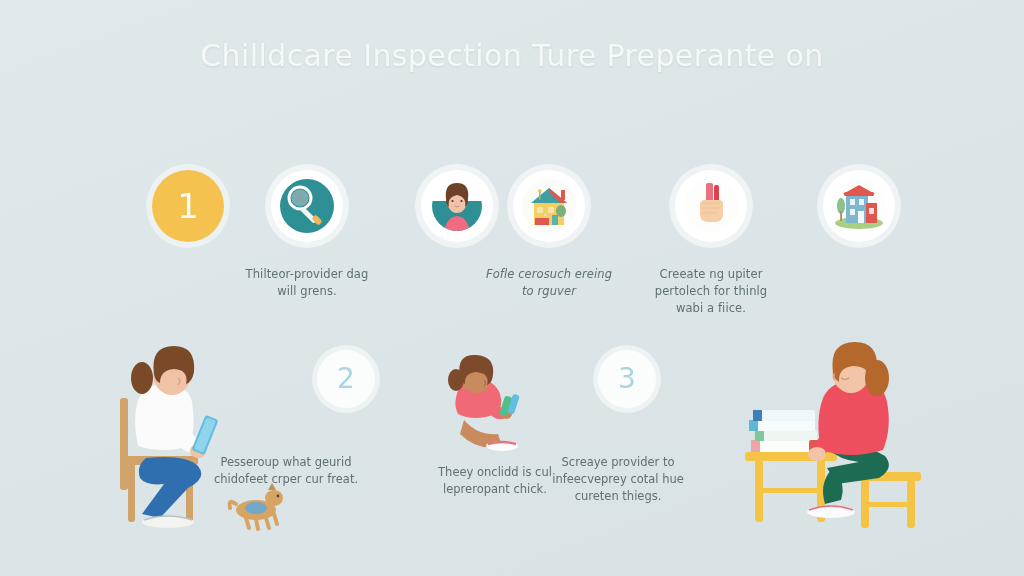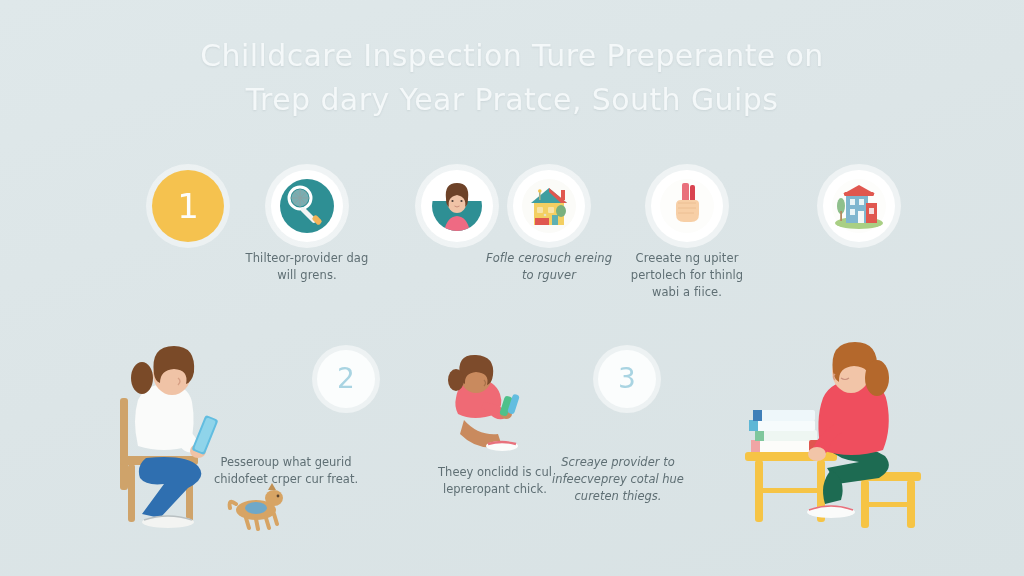--- a/index.html
+++ b/index.html
@@ -76,21 +76,21 @@
     box-shadow: 0 0 0 6px rgba(255,255,255,0.45);
   }
   .step-num-big {
     font-size: 34px;
     font-weight: 400;
     color: #fdfdfb;
     line-height: 1;
     font-family: "DejaVu Sans", sans-serif;
   }
   .icon-caption {
-    margin-top: 8px;
+    margin-top: 24px;
     font-size: 11.5px;
     line-height: 17px;
     color: #5f6f74;
     font-family: "DejaVu Sans", sans-serif;
     padding: 0 6px;
     letter-spacing: 0.1px;
   }
 
   
   .icon-art { width: 62px; height: 62px; display: block; }
@@ -132,21 +132,20 @@
 
   .illus { position: absolute; }
 </style>
 </head>
 <body>
 
 <div id="stage">
 
   <div class="title-block">
     <div class="title-line">Chilldcare Inspection Ture Preperante on</div>
-    <div class="title-line">Trep dary Year Pratce, South Guips</div>
   </div>
 
   <div class="icon-row">
 
     <div class="icon-cell" style="left:113px;">
       <div class="icon-disc solid-yellow">
         <span class="step-num-big">1</span>
       </div>
       <div class="icon-caption"></div>
     </div>
@@ -199,21 +198,21 @@
           <rect x="30" y="32" width="6" height="6" rx="1" fill="#f6e3a8"></rect>
           <rect x="17" y="43" width="14" height="7" fill="#e0574f"></rect>
           <rect x="34" y="40" width="6" height="10" fill="#5db0b2"></rect>
           <ellipse cx="43" cy="36" rx="5" ry="6" fill="#79b07e"></ellipse>
           <circle cx="27" cy="40" r="1.3" fill="#e8e0c6"></circle>
         </svg>
       </div>
       <div class="icon-caption">Fofle cerosuch ereing to rguver</div>
     </div>
 
-    <div class="icon-cell" style="left:612px;">
+    <div class="icon-cell" style="left:636px;">
       <div class="icon-disc">
         <svg class="icon-art" viewBox="0 0 62 62">
           <circle cx="31" cy="31" r="27" fill="#fdfdfb"></circle>
           <rect x="26" y="8" width="7" height="26" rx="2" fill="#e9707c"></rect>
           <rect x="34" y="10" width="5" height="24" rx="2" fill="#d9434f"></rect>
           <path d="M20 30 q0-5 5-5 h14 q4 0 4 4 v10 q0 8-8 8 h-7 q-8 0-8-8 z" fill="#f7cfa6"></path>
           <path d="M22 28 h18" stroke="#e8b98c" stroke-width="1" opacity="0.7"></path>
           <path d="M22 33 h18" stroke="#e8b98c" stroke-width="1" opacity="0.7"></path>
           <path d="M22 38 h16" stroke="#e8b98c" stroke-width="1" opacity="0.7"></path>
         </svg>
@@ -303,21 +302,21 @@
       <ellipse cx="36" cy="22" rx="16" ry="17" fill="#c98a5e"></ellipse>
       <path d="M20 22 q-4-22 16-21 q19 1 17 20 q-1 8-6 10 q3-12-11-13 q-12 1-11 12 q-4-2-5-8 z" fill="#7d4b2b"></path>
       <ellipse cx="16" cy="26" rx="8" ry="11" fill="#7d4b2b"></ellipse>
       <path d="M44 26 q3 3 0 6" stroke="#a8714a" stroke-width="1.2" fill="none"></path>
     </svg>
     <div class="bottom-caption" style="left:410px; top:132px;">Theey onclidd is cul lepreropant chick.</div>
 
     <div class="num-circle" style="left:598px; top:18px;">
       <span>3</span>
     </div>
-    <div class="bottom-caption" style="left:533px; top:122px;font-style:italic;">Screaye provider to infeecveprey cotal hue cureten thiegs.</div>
+    <div class="bottom-caption" style="left:533px; top:122px;">Screaye provider to infeecveprey cotal hue cureten thiegs.</div>
 
     <svg class="illus" style="left:735px; top:4px;" width="200" height="205" viewBox="0 0 200 205">
 
       <rect x="10" y="116" width="92" height="9" rx="3" fill="#f6c445"></rect>
       <rect x="20" y="124" width="8" height="62" rx="3" fill="#f6c445"></rect>
       <rect x="82" y="124" width="8" height="62" rx="3" fill="#f6c445"></rect>
       <rect x="26" y="152" width="58" height="5" rx="2" fill="#f6c445"></rect>
 
       <rect x="16" y="104" width="64" height="12" rx="2" fill="#fcfcfa"></rect>
       <rect x="16" y="104" width="9" height="12" fill="#f0a5a5"></rect>

